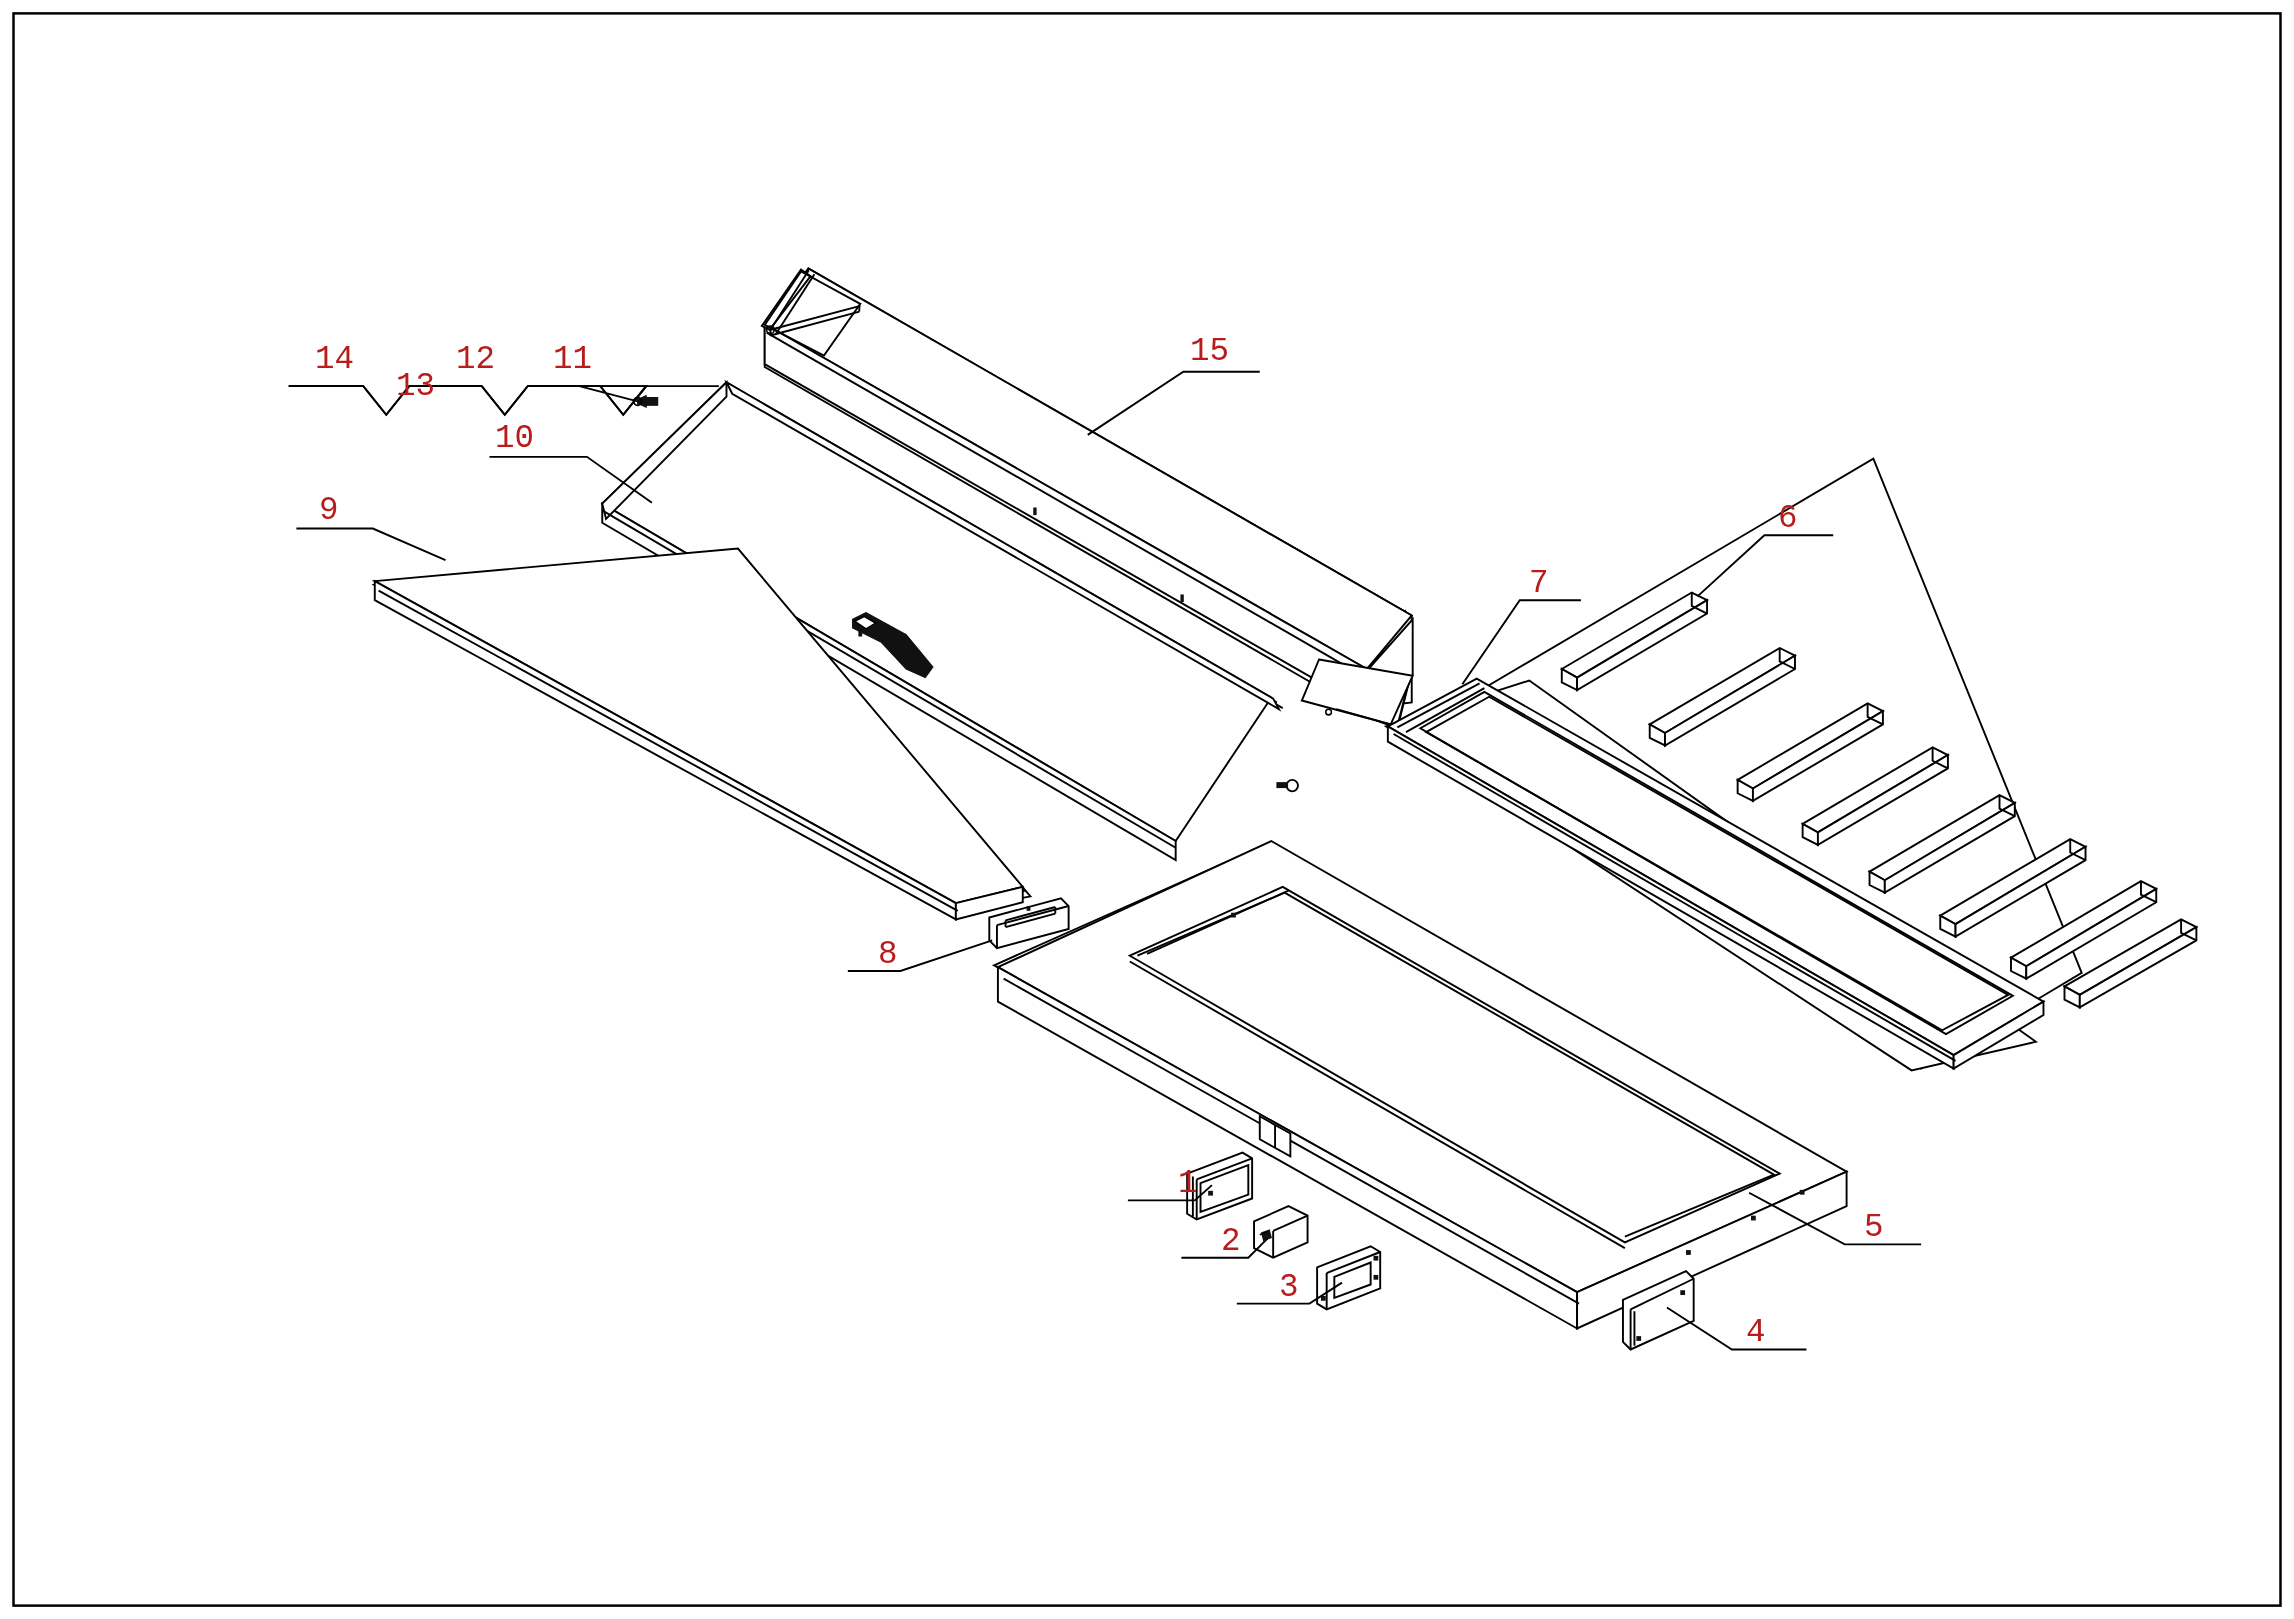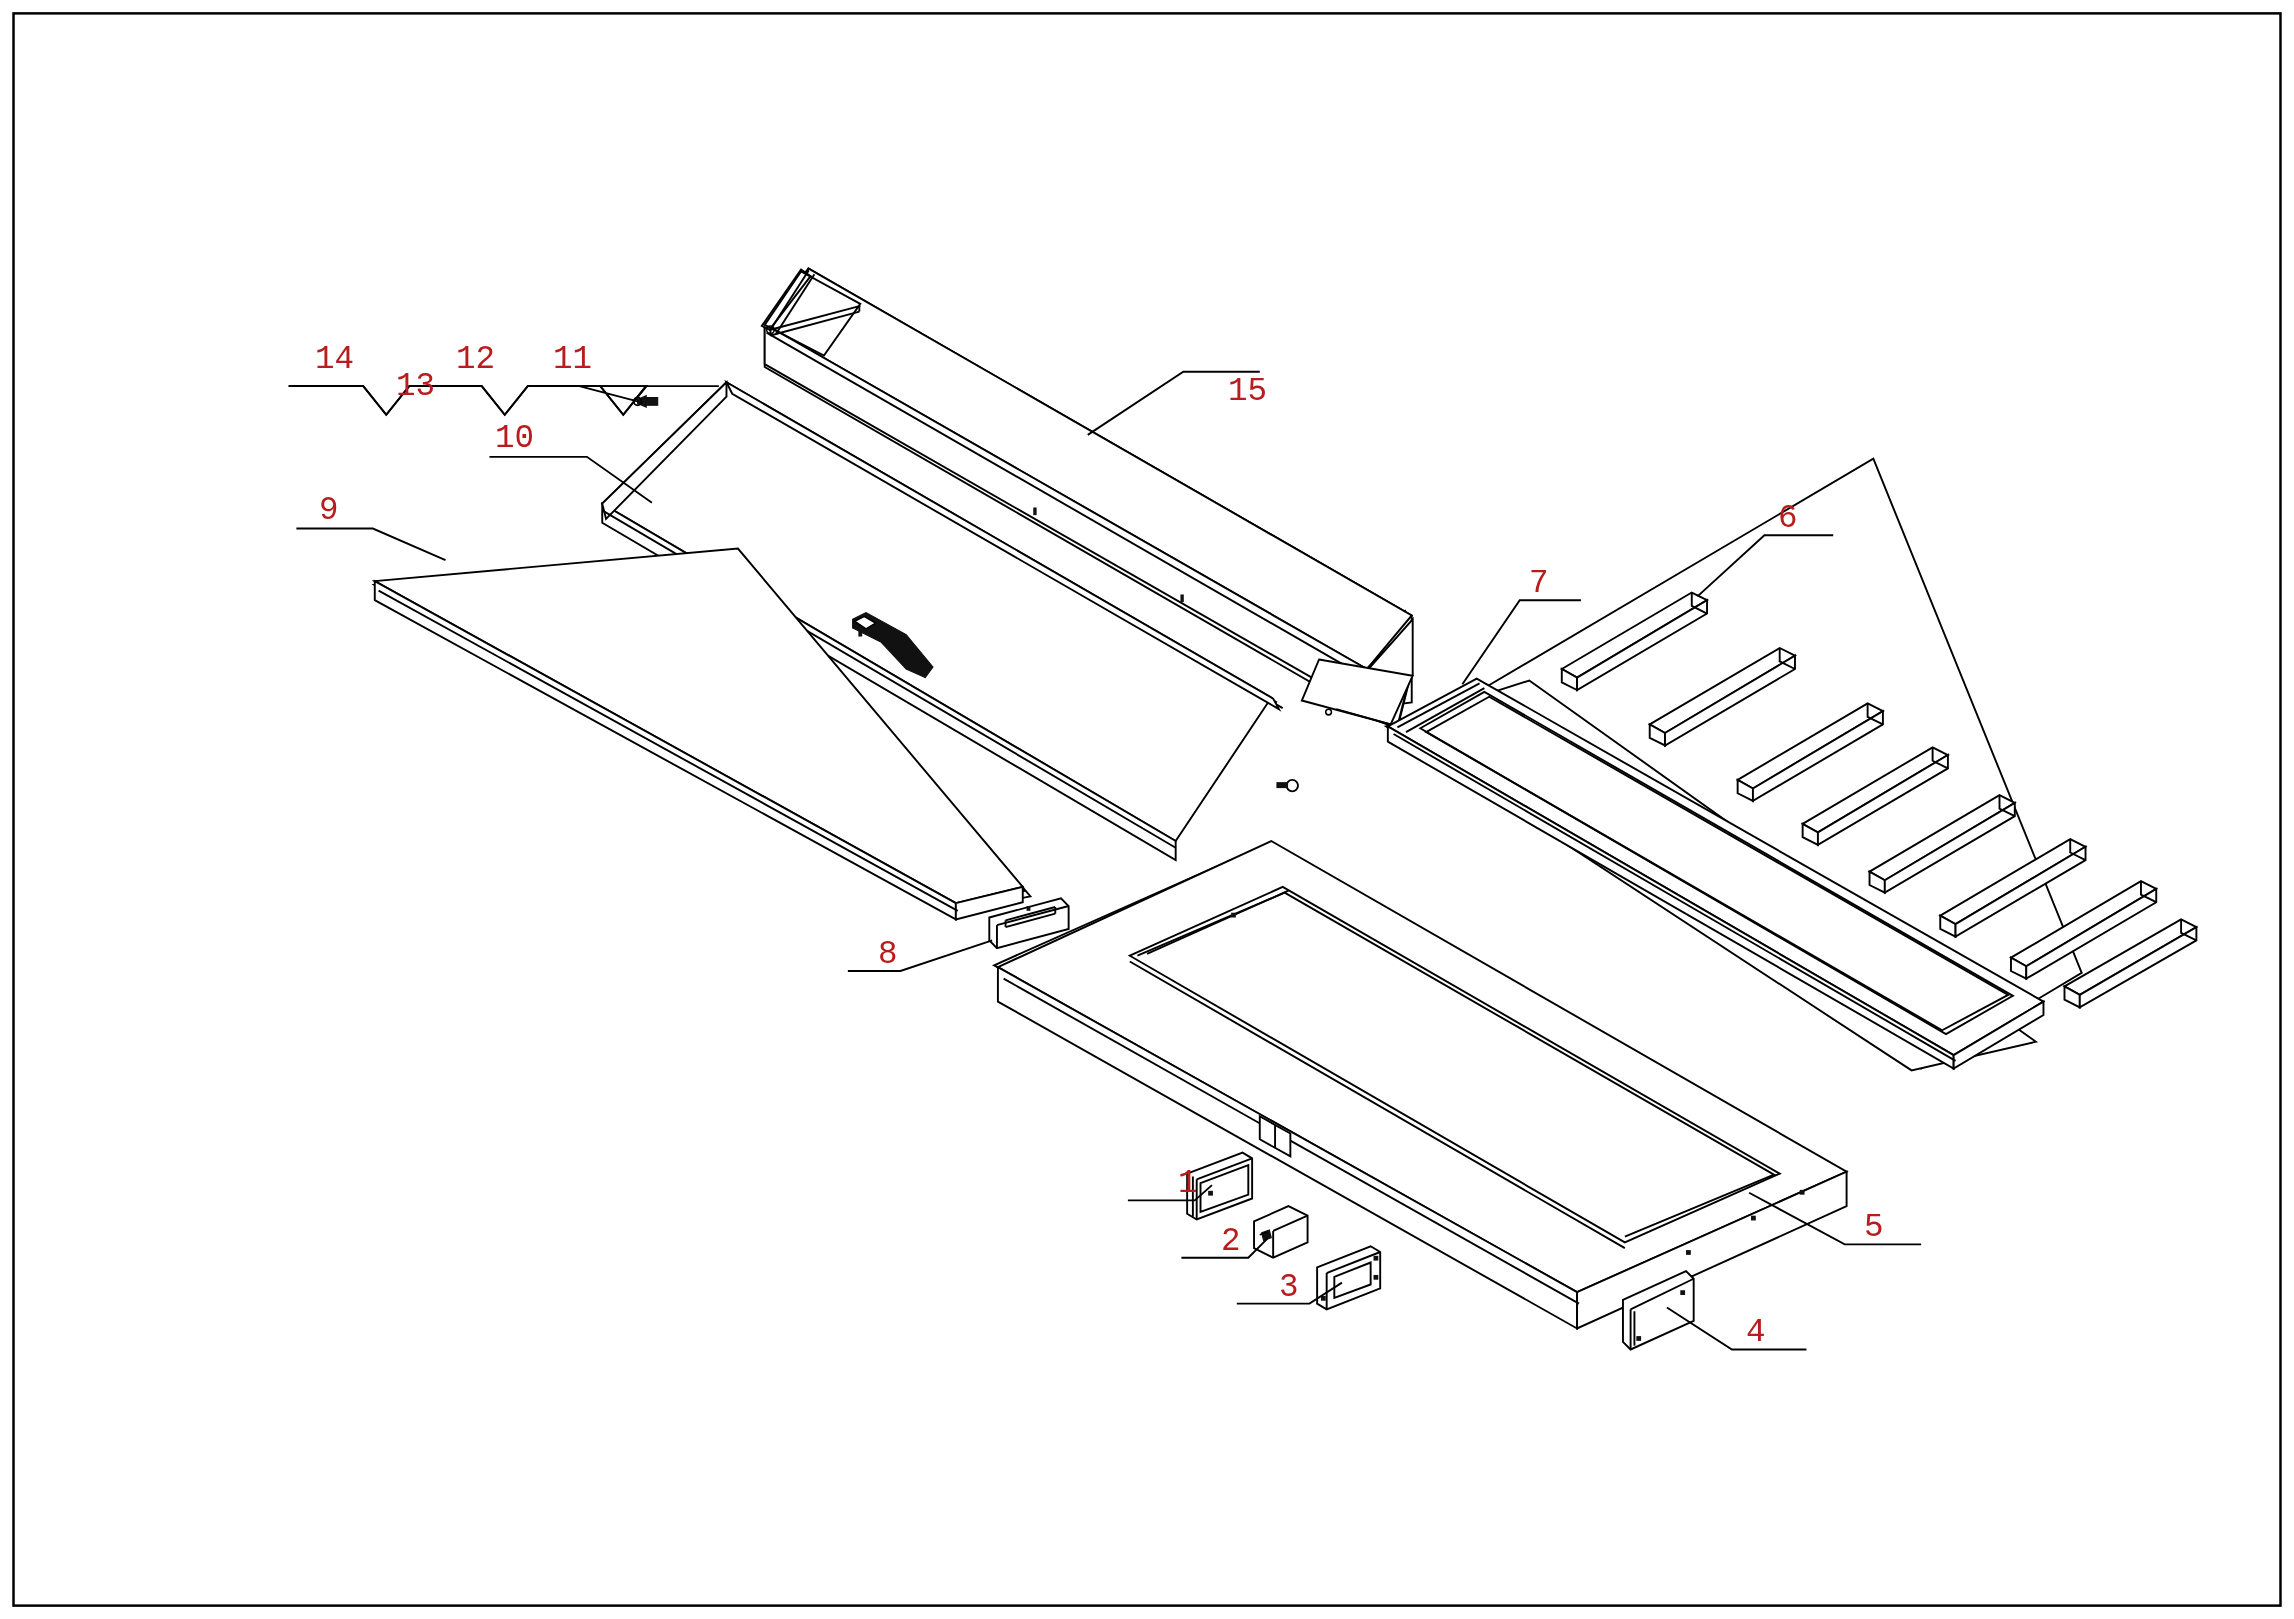--- a/index.html
+++ b/index.html
@@ -358,16 +358,16 @@
   <div class="callout" style="left:1864px;top:1212px;">5</div>
   <div class="callout" style="left:1778px;top:503px;">6</div>
   <div class="callout" style="left:1529px;top:568px;">7</div>
   <div class="callout" style="left:878px;top:939px;">8</div>
   <div class="callout" style="left:319px;top:495px;">9</div>
   <div class="callout" style="left:495px;top:423px;">10</div>
   <div class="callout" style="left:553px;top:344px;">11</div>
   <div class="callout" style="left:456px;top:344px;">12</div>
   <div class="callout" style="left:396px;top:344px;margin-top:27px;">13</div>
   <div class="callout" style="left:315px;top:344px;">14</div>
-  <div class="callout" style="left:1228px;top:336px;margin-top:40px;">15</div>
+  <div class="callout" style="left:1190px;top:336px;">15</div>
 
 </div>
 
 
 </body></html>

